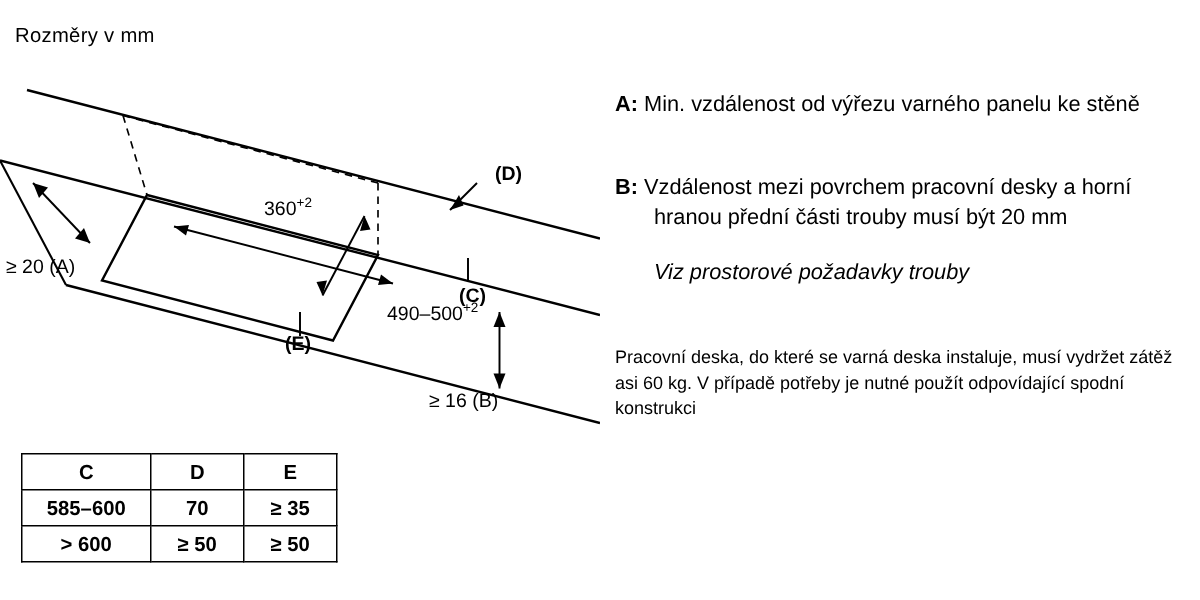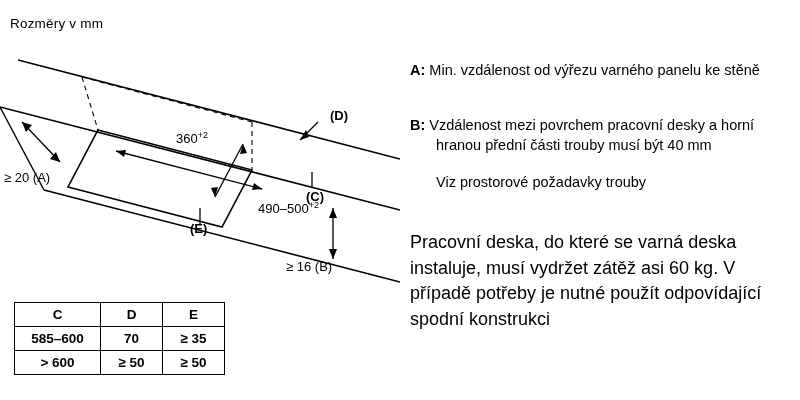--- a/index.html
+++ b/index.html
@@ -86,27 +86,28 @@
   }
   .note-body {
     display: inline;
   }
   .note-indent {
     margin-left: 26px;
     text-indent: -26px;
   }
   .plain-note {
     margin-left: 26px;
+    font-style: italic;
   }
   #bottom-note {
     position: absolute;
     left: 410px;
     top: 230px;
     width: 385px;
-    font-size: 18px;
+    font-size: 12px;
     line-height: 1.42;
   }
 </style>
 </head>
 <body>
 
 <div id="page">
 
   <div id="diagram">
 
@@ -221,21 +222,21 @@
 
   <div id="right-col">
 
     <div class="note note-indent">
       <span class="key">A:</span>
       <span class="note-body">Min. vzdálenost od výřezu varného panelu ke stěně</span>
     </div>
 
     <div class="note note-indent">
       <span class="key">B:</span>
-      <span class="note-body">Vzdálenost mezi povrchem pracovní desky a horní hranou přední části trouby musí být 40 mm</span>
+      <span class="note-body">Vzdálenost mezi povrchem pracovní desky a horní hranou přední části trouby musí být 20 mm</span>
     </div>
 
     <div class="plain-note">Viz prostorové požadavky trouby</div>
   </div>
 
   <div id="bottom-note">Pracovní deska, do které se varná deska instaluje, musí vydržet zátěž asi 60 kg. V případě potřeby je nutné použít odpovídající spodní konstrukci</div>
 
 </div>
 
 </body></html>

